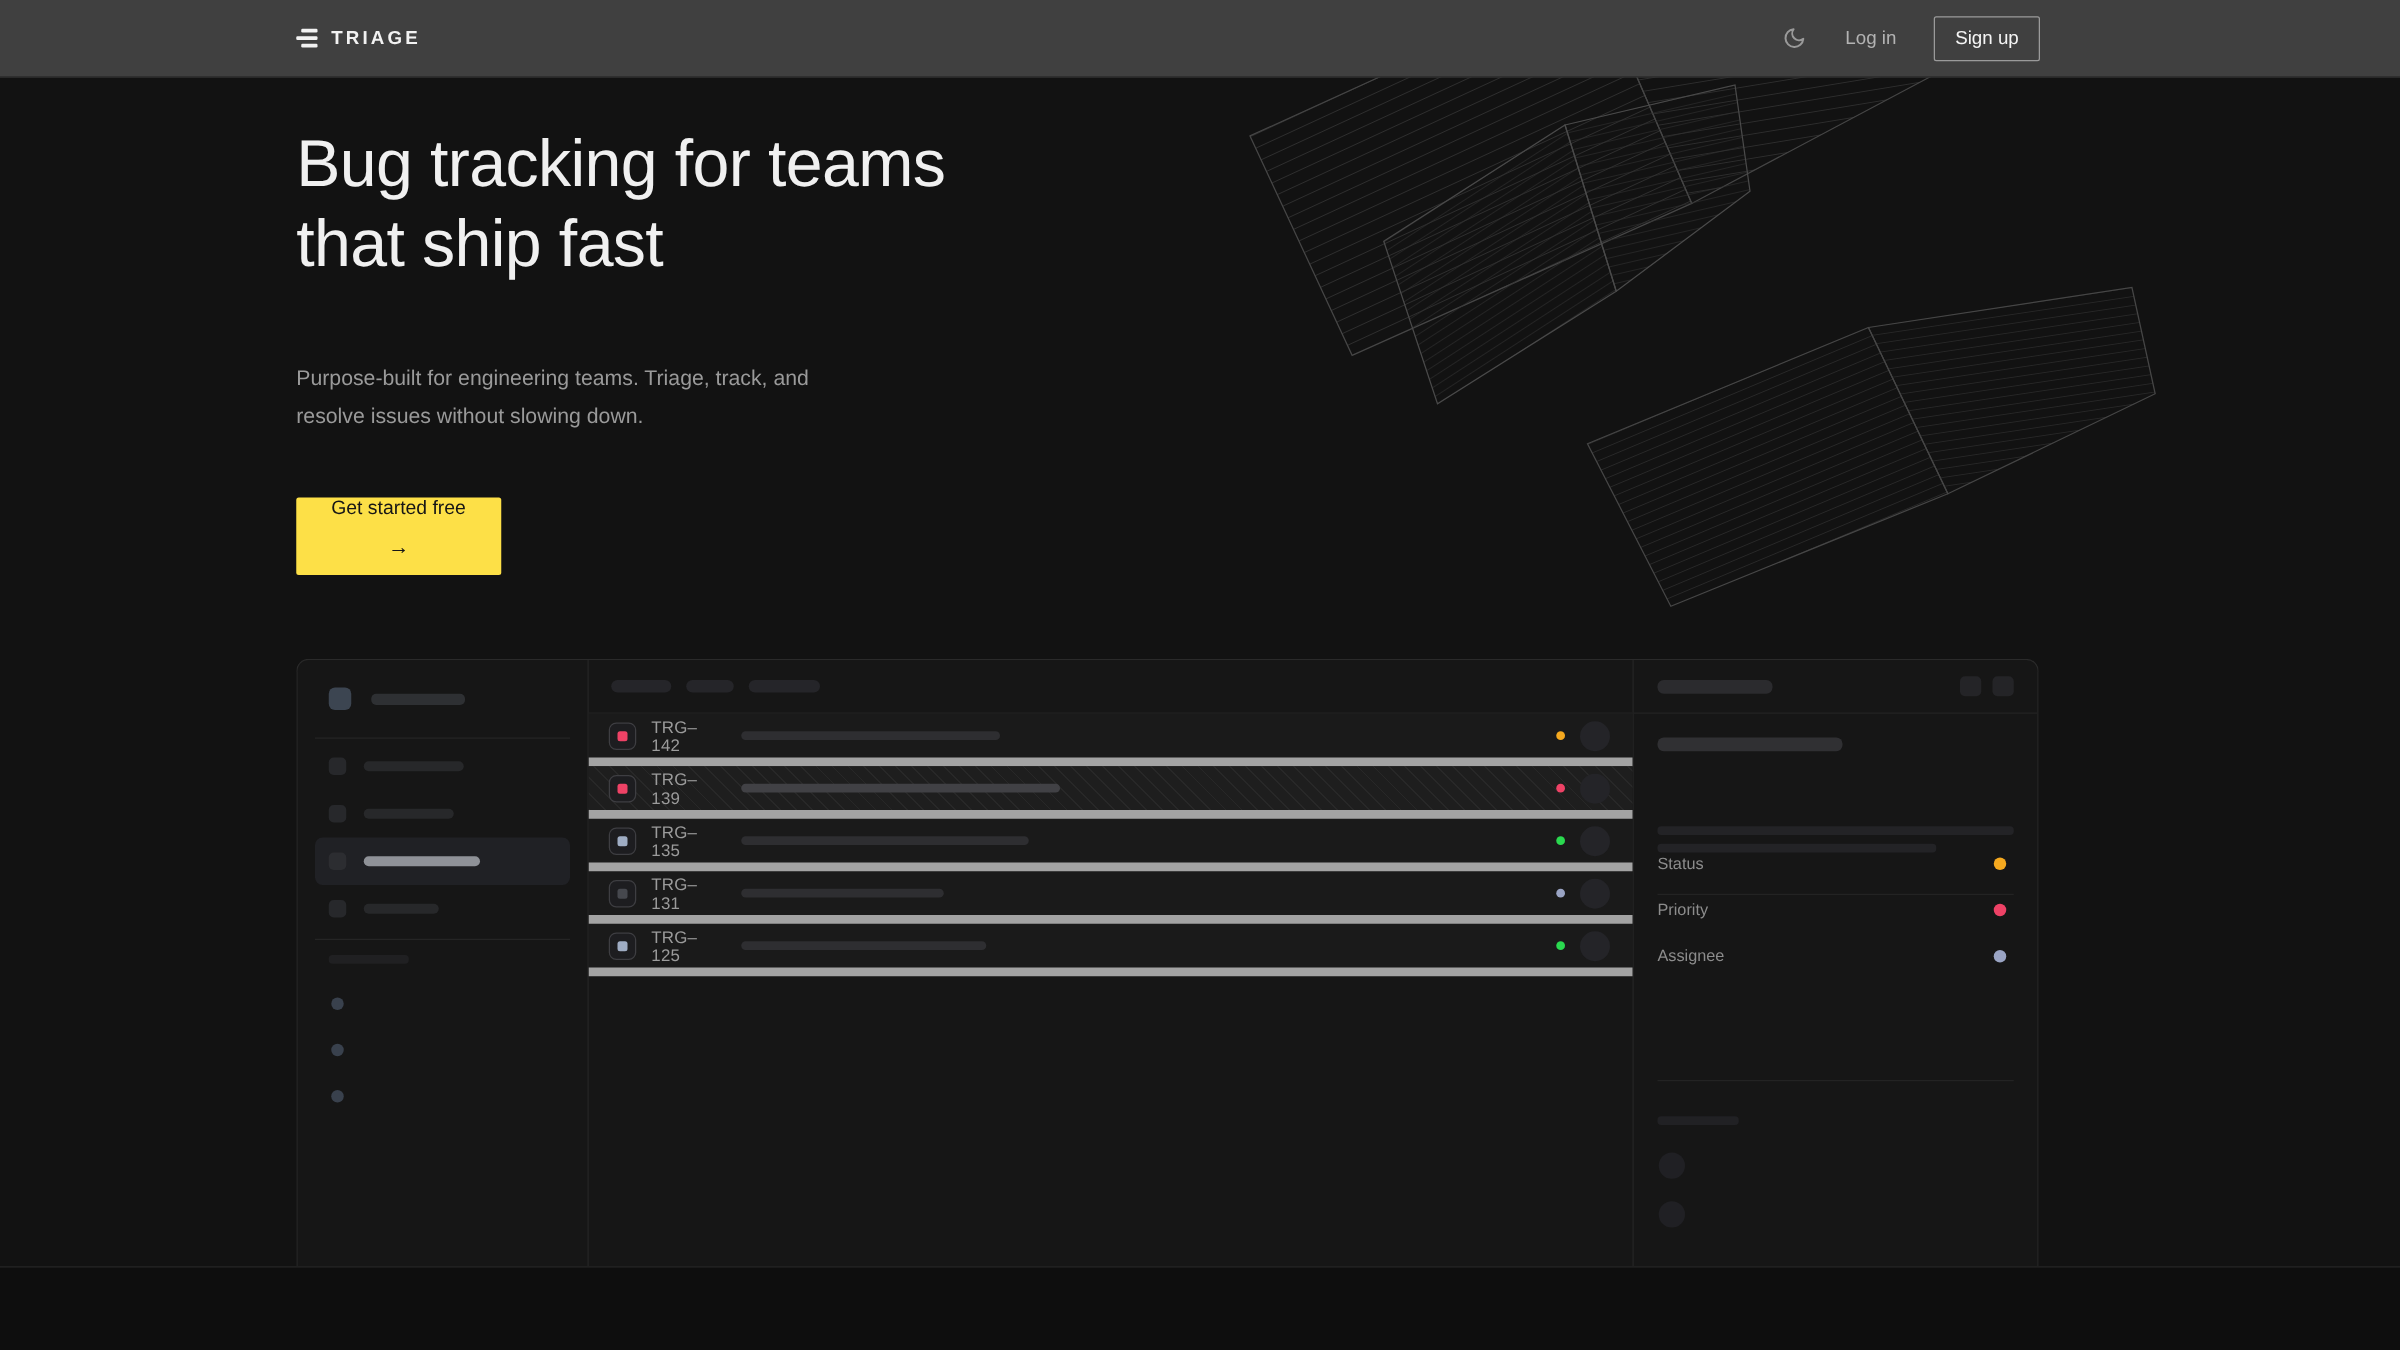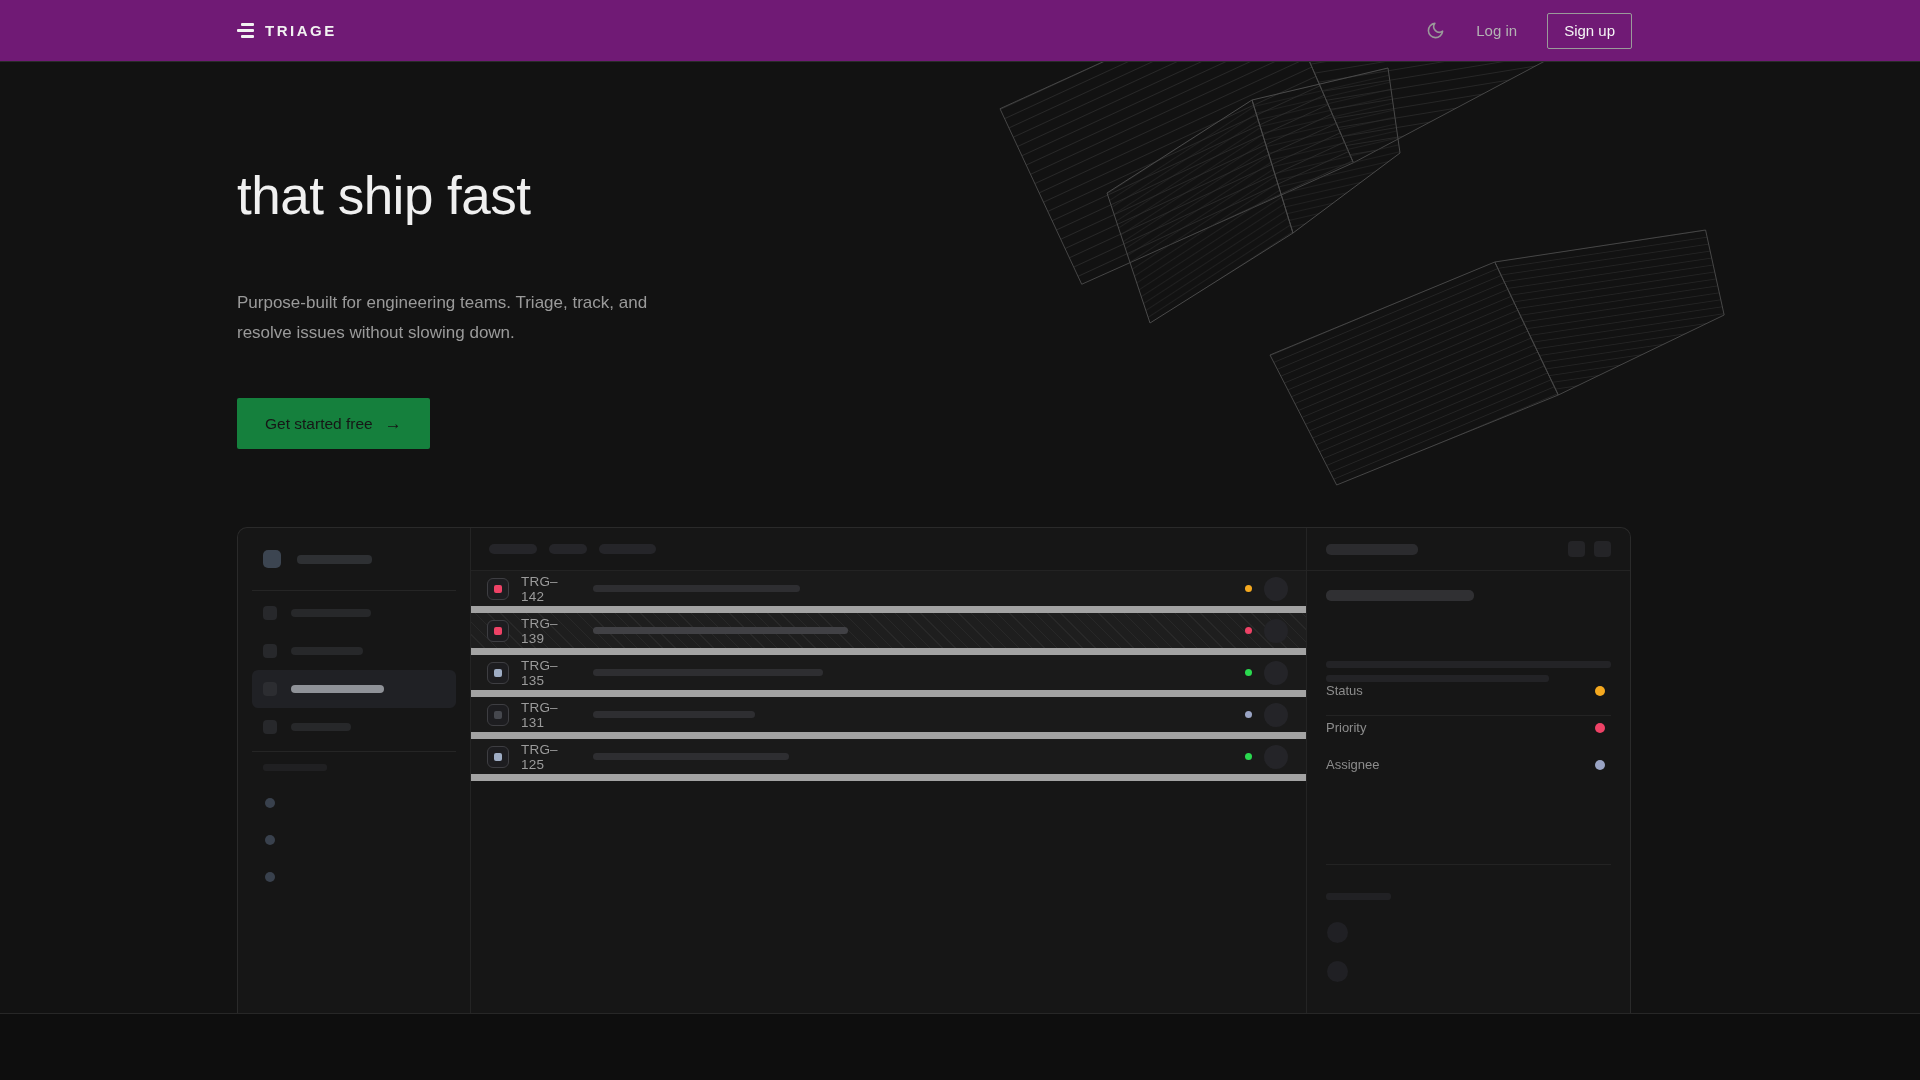--- a/index.html
+++ b/index.html
@@ -3,21 +3,21 @@
 <meta charset="utf-8">
 <style>
   * { margin:0; padding:0; box-sizing:border-box; }
   html,body { width:1920px; height:1080px; overflow:hidden; }
   body { background:#121212; font-family:"Liberation Sans", sans-serif; position:relative; }
 
   
   .decor { position:absolute; top:0; left:0; z-index:1; pointer-events:none; }
 
   
-  .nav { position:absolute; top:0; left:0; right:0; height:62px; background:#701a75;
+  .nav { position:absolute; top:0; left:0; right:0; height:62px; background:#404040;
          border-bottom:1px solid #2a2a2a; z-index:5; display:flex; align-items:center;
          padding:0 288px 0 237px;justify-content:flex-end; }
   .brand { display:flex; align-items:center; gap:11px; }
   .brand-icon { display:flex; flex-direction:column; gap:3px; width:17px; }
   .brand-icon span { height:3px; background:#f2f2f2; border-radius:1px; }
   .brand-icon span:nth-child(1){ width:13px; margin-left:4px; }
   .brand-icon span:nth-child(2){ width:17px; }
   .brand-icon span:nth-child(3){ width:13px; margin-left:4px; }
   .brand-name { color:#f2f2f2; font-size:15px; font-weight:bold; letter-spacing:2.5px; }
   .nav-right { margin-left:auto; display:flex; align-items:center; gap:30px; }
@@ -26,24 +26,24 @@
   .signup { color:#f5f5f5; font-size:15px; background:transparent; border:1px solid #9a9a9a;
             border-radius:2px; padding:8px 16px; height:36px; cursor:pointer;
             font-family:"Liberation Sans", sans-serif; }
 
   
   .hero-title { position:absolute; left:237px; top:100px; z-index:2; color:#f0f0f0;
                 font-size:53px; font-weight:500; line-height:64px; letter-spacing:-0.5px; }
   .hero-sub { position:absolute; left:237px; top:288px; z-index:2; color:#9a9a9a;
               font-size:17px; line-height:30px; }
   .hero-sub span { display:block; }
-  .cta { position:absolute; left:237px; top:398px; z-index:2; height:51px;
+  .cta { position:absolute; left:237px; top:398px; z-index:2; height:62px;
          display:inline-flex; align-items:center; gap:12px; padding:0 28px;
-         background:#15803d; color:#161616; font-size:15.5px; font-weight:500;
-         border:none; border-radius:2px; cursor:pointer; font-family:"Liberation Sans", sans-serif; }
+         background:#fde047; color:#161616; font-size:15.5px; font-weight:500;
+         border:none; border-radius:2px; cursor:pointer; font-family:"Liberation Sans", sans-serif;flex-direction:column; }
   .cta .arrow { font-size:17px; }
 
   
   .card { position:absolute; left:237px; top:527px; width:1394px; height:486px; z-index:3;
           background:#161616; border:1px solid #2a2a2a; border-bottom:none;
           border-radius:10px 10px 0 0; display:grid; grid-template-columns:233px 836px 1fr;
           overflow:hidden; }
   .col { position:relative; }
   .col-side { border-right:1px solid #242424; }
   .col-main { border-right:1px solid #242424; }
@@ -147,21 +147,21 @@
     <span class="moon-btn">
       <svg width="19" height="19" viewBox="0 0 24 24" fill="none" stroke="#9a9a9a" stroke-width="2" stroke-linecap="round" stroke-linejoin="round">
         <path d="M21 12.79A9 9 0 1 1 11.21 3a7 7 0 0 0 9.79 9.79z"></path>
       </svg>
     </span>
     <span class="login">Log in</span>
     <button class="signup">Sign up</button>
   </div>
 </div>
 
-<h1 class="hero-title"><br><span>that ship fast</span></h1>
+<h1 class="hero-title"><span>Bug tracking for teams</span><br><span>that ship fast</span></h1>
 <p class="hero-sub">
     <span>Purpose-built for engineering teams. Triage, track, and</span>
     <span>resolve issues without slowing down.</span>
   </p>
 <button class="cta">
   <span>Get started free</span>
   <span class="arrow">→</span>
 </button>
 
 <div class="card">

